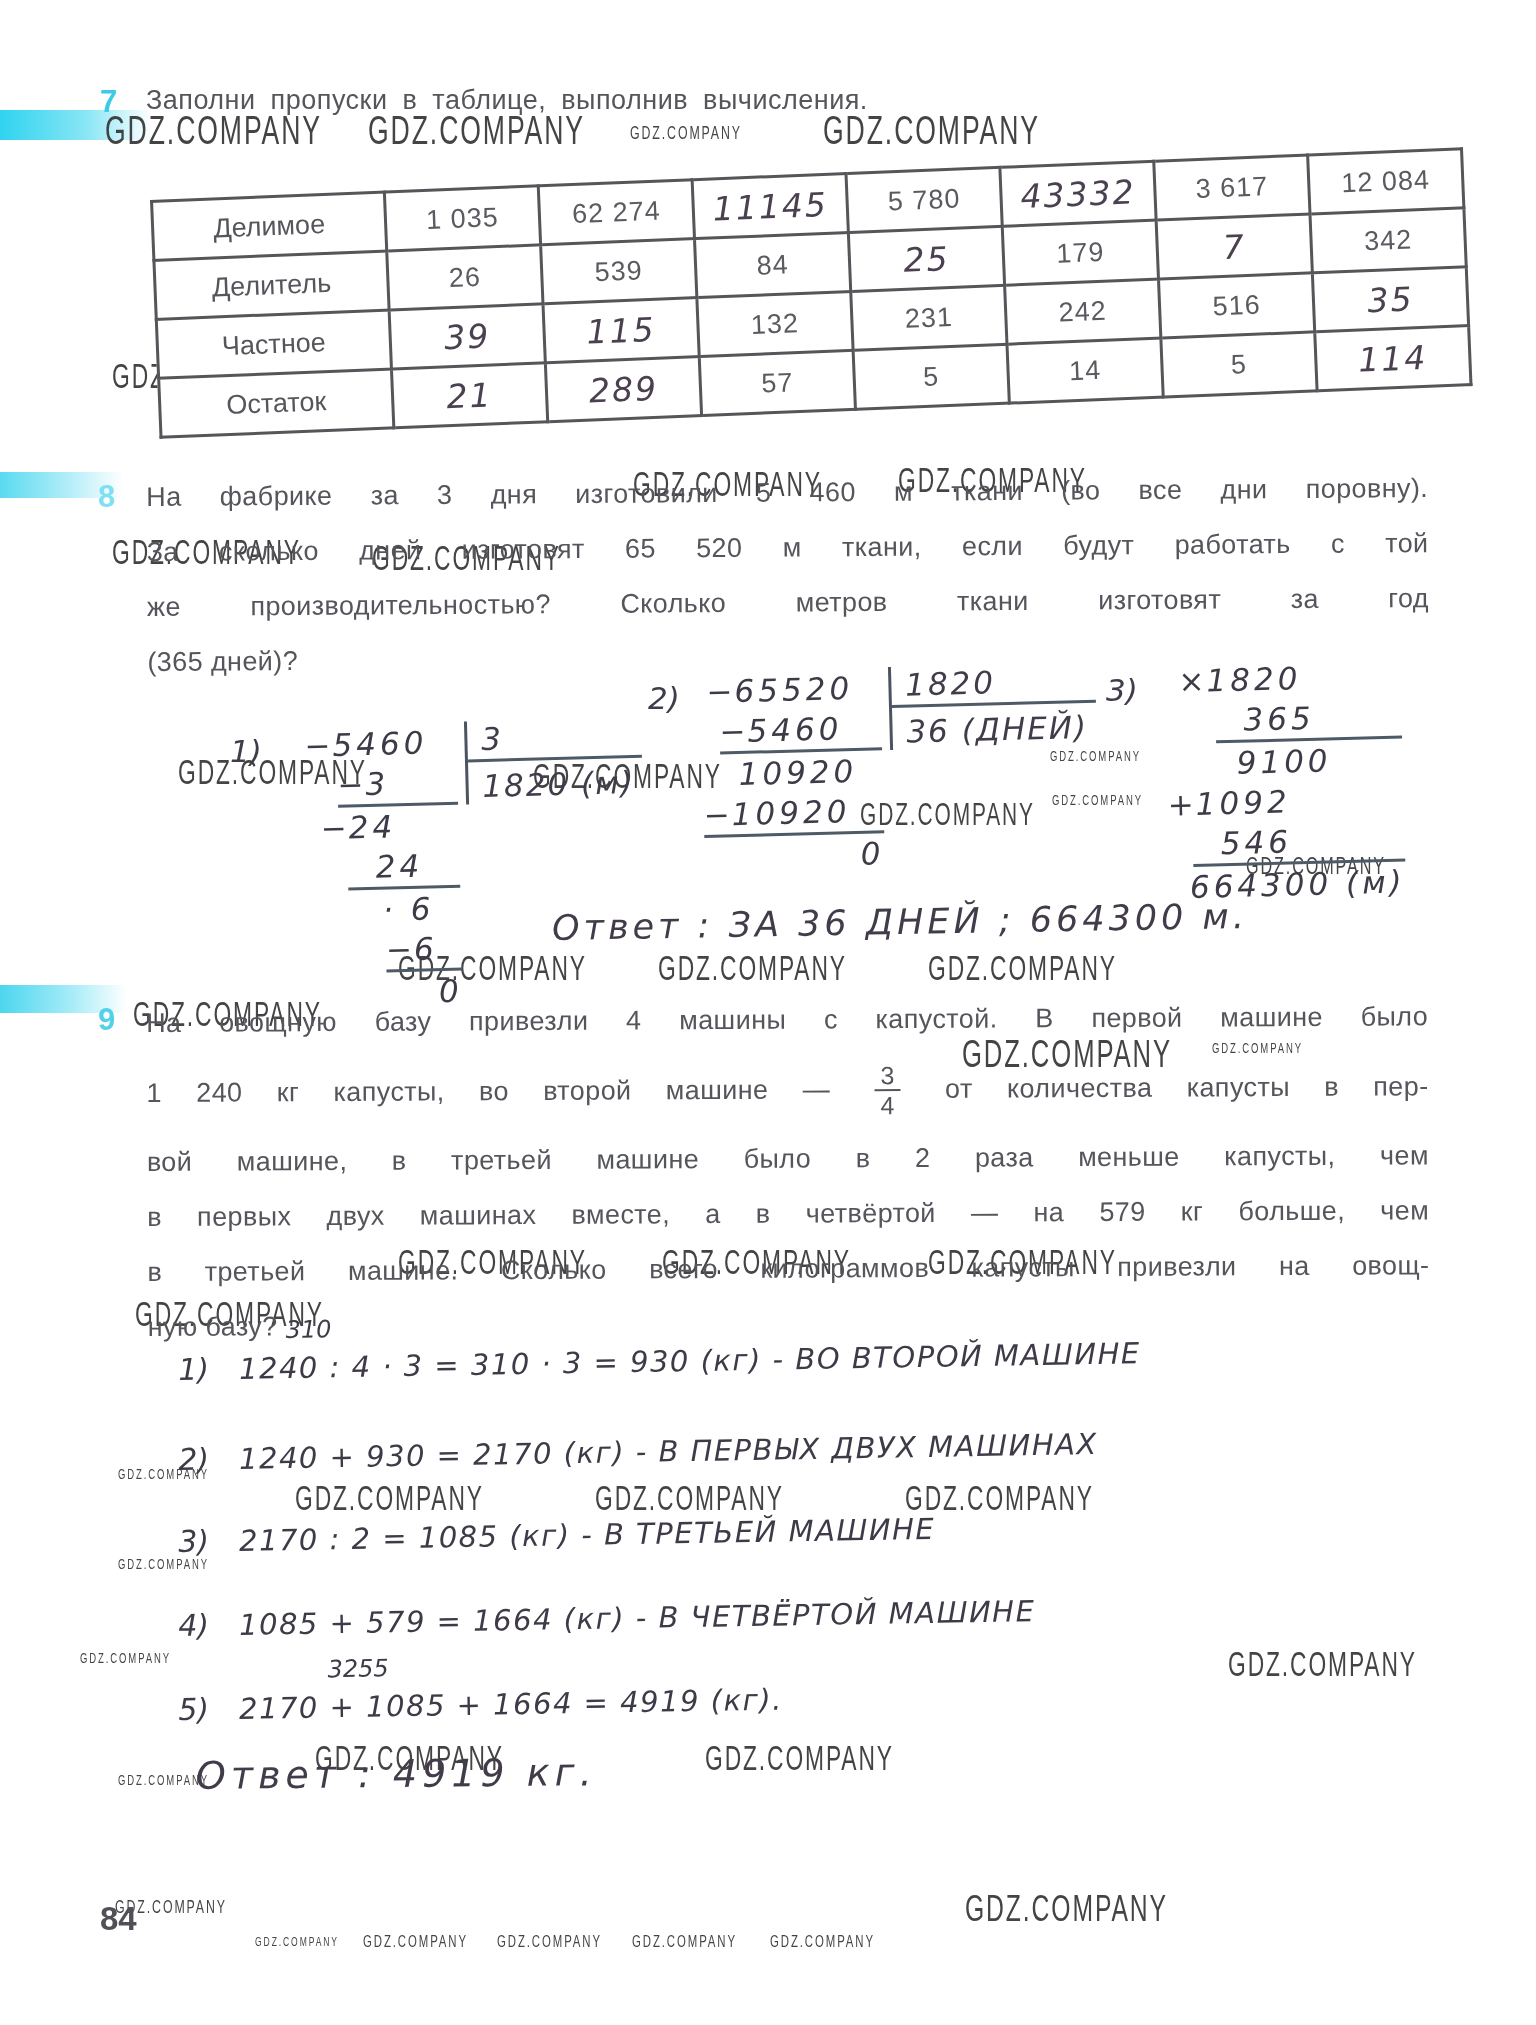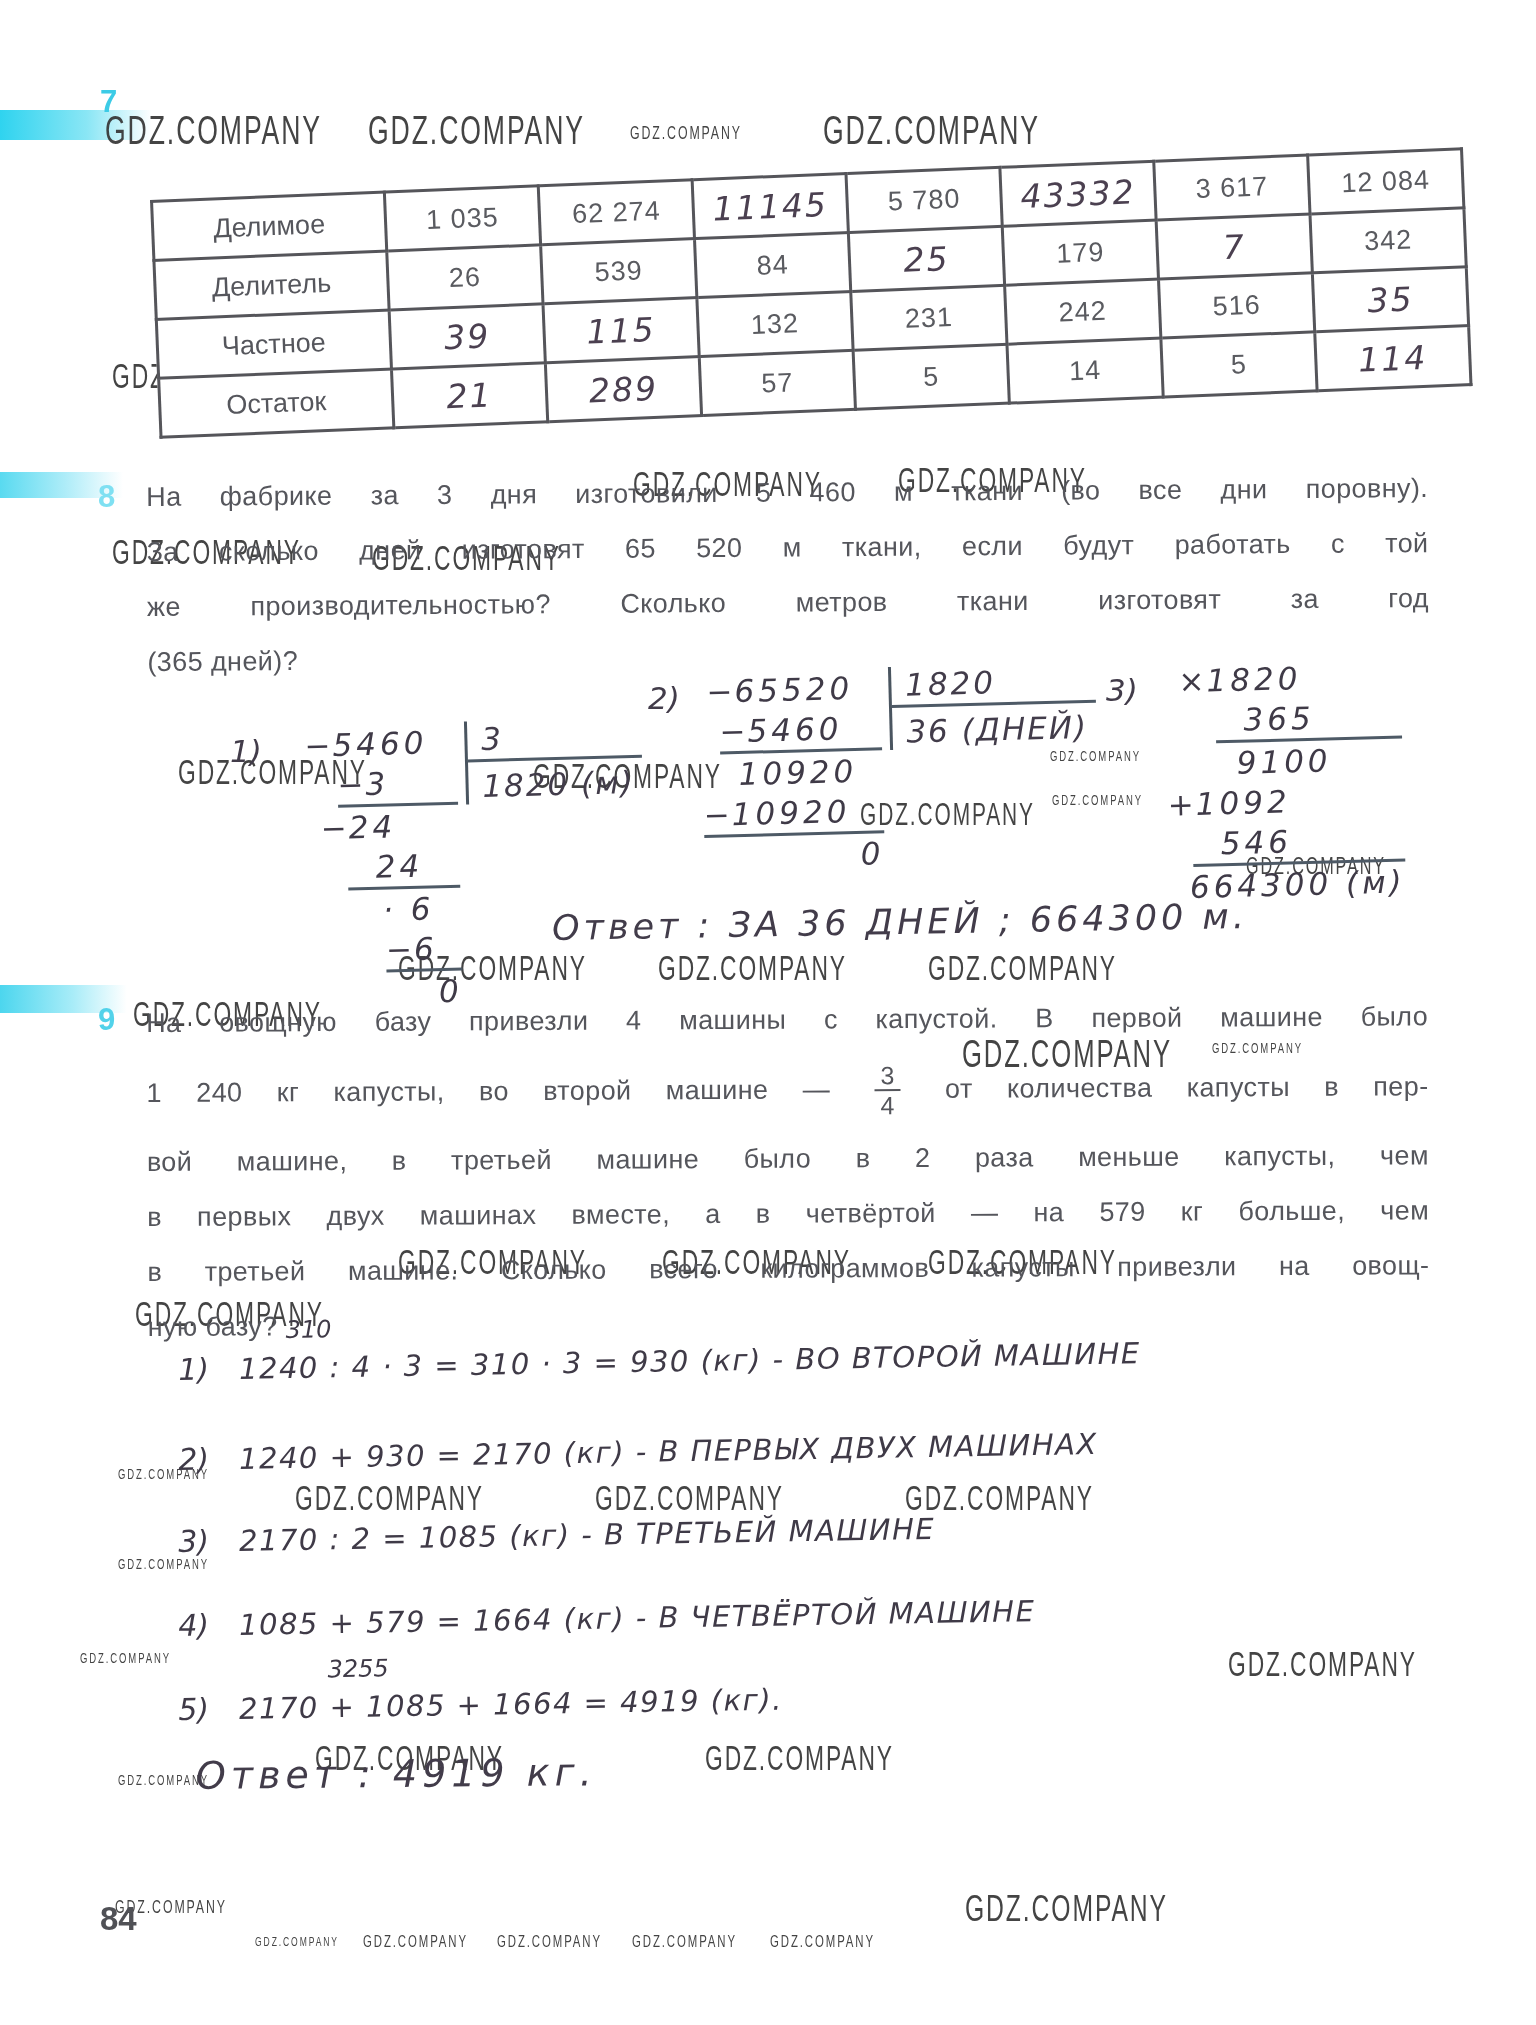--- a/index.html
+++ b/index.html
@@ -118,20 +118,21 @@
       <div class="wm" style="left: 965px; top: 1886px; font-size: 26px;">GDZ.COMPANY</div>
       <div class="wm" style="left: 115px; top: 1896px; font-size: 13px;">GDZ.COMPANY</div>
       <div class="wm" style="left: 255px; top: 1934px; font-size: 9px;">GDZ.COMPANY</div>
       <div class="wm" style="left: 363px; top: 1931px; font-size: 12px;">GDZ.COMPANY</div>
       <div class="wm" style="left: 497px; top: 1931px; font-size: 12px;">GDZ.COMPANY</div>
       <div class="wm" style="left: 632px; top: 1931px; font-size: 12px;">GDZ.COMPANY</div>
       <div class="wm" style="left: 770px; top: 1931px; font-size: 12px;">GDZ.COMPANY</div>
     </div>
 
   <div class="pnum" style="left:100px;top:84px;color:#3ccbe6">7</div>
+  <div class="abs print" style="left:146px;top:85px;font-size:27px;letter-spacing:.5px;word-spacing:7px;white-space:nowrap">Заполни пропуски в таблице, выполнив вычисления.</div>
 
   <div class="tablewrap">
     <table>
       <tbody>
           <tr>
             <td class="lbl">Делимое</td>
             <td class="cell-p">1 035</td>
             <td class="cell-p">62 274</td>
             <td class="cell-hw">11145</td>
             <td class="cell-p">5 780</td>

